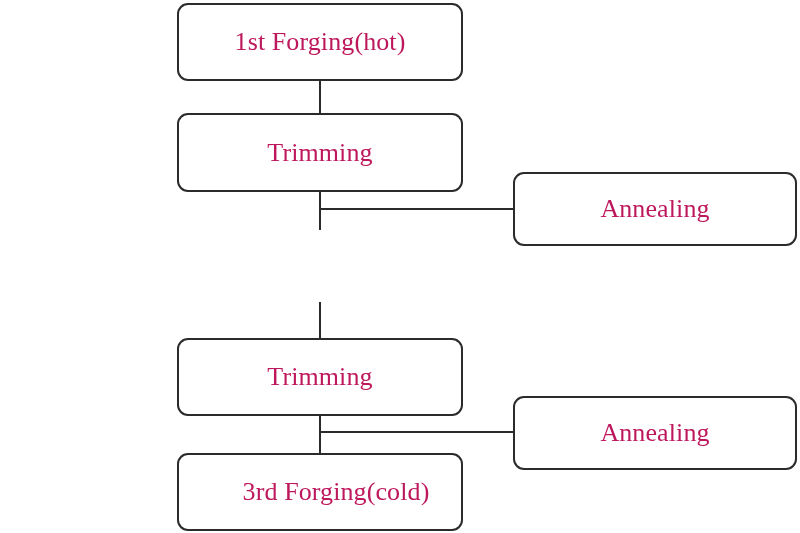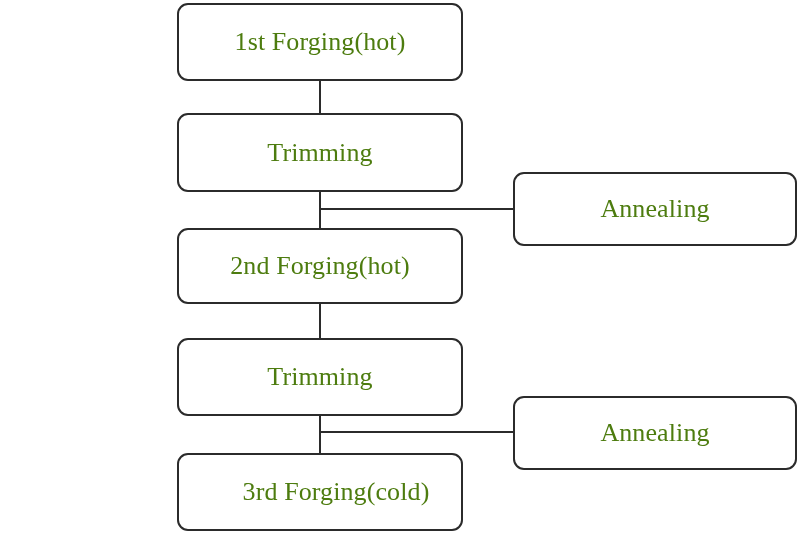--- a/index.html
+++ b/index.html
@@ -32,21 +32,21 @@
     align-items: center;
     justify-content: center;
     text-align: center;
     line-height: 1;
     z-index: 2;
   }
   .node .node-label {
     font-size: 26px;
     letter-spacing: 0.1px;
     white-space: nowrap;
-    color: #4d7c0f;
+    color: #be185d;
   }
   .connector-v {
     position: absolute;
     width: 2px;
     background: #2b2b2b;
     z-index: 1;
   }
   .connector-h {
     position: absolute;
     height: 2px;
@@ -72,23 +72,20 @@
   <div class="connector-h" style="left:319px; top:431px; width:196px;"></div>
 
   <div class="node" style="left:177px; top:3px; width:286px; height:78px;">
     <span class="node-label">1st Forging(hot)</span>
   </div>
 
   <div class="node" style="left:177px; top:113px; width:286px; height:79px;">
     <span class="node-label">Trimming</span>
   </div>
 
-  <div class="node" style="left:177px; top:228px; width:286px; height:76px;">
-    <span class="node-label">2nd Forging(hot)</span>
-  </div>
 
   <div class="node" style="left:177px; top:338px; width:286px; height:78px;">
     <span class="node-label">Trimming</span>
   </div>
 
   <div class="node" style="left:177px; top:453px; width:286px; height:78px;padding-left:32px;">
     <span class="node-label">3rd Forging(cold)</span>
   </div>
 
   <div class="node" style="left:513px; top:172px; width:284px; height:74px;">

